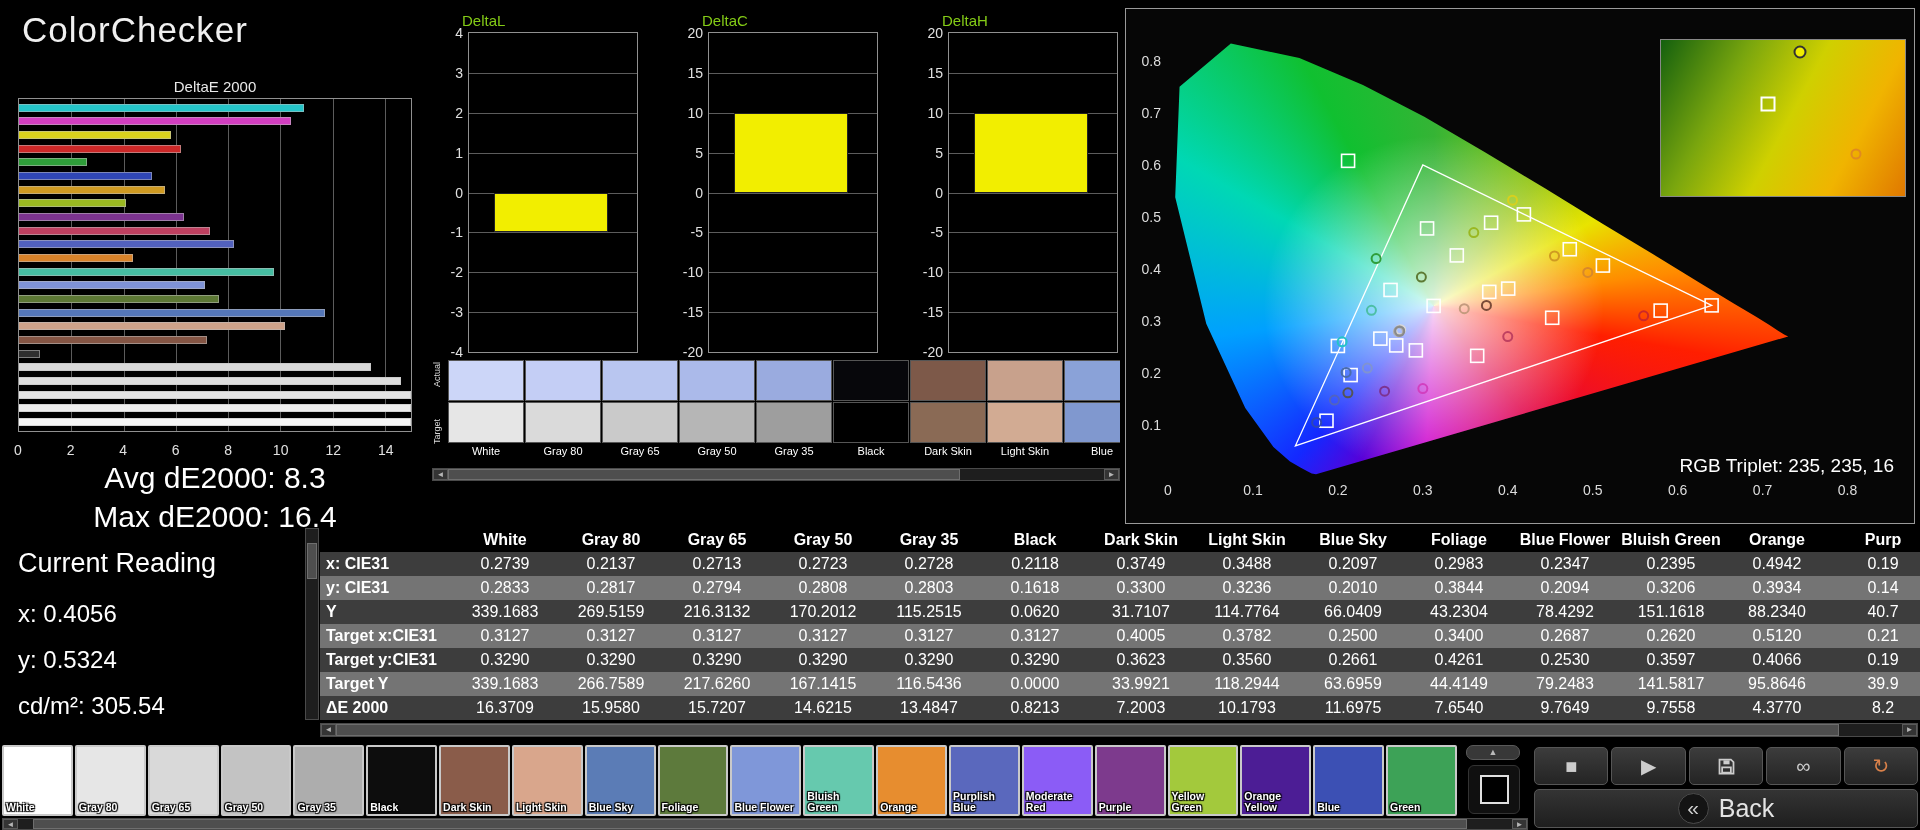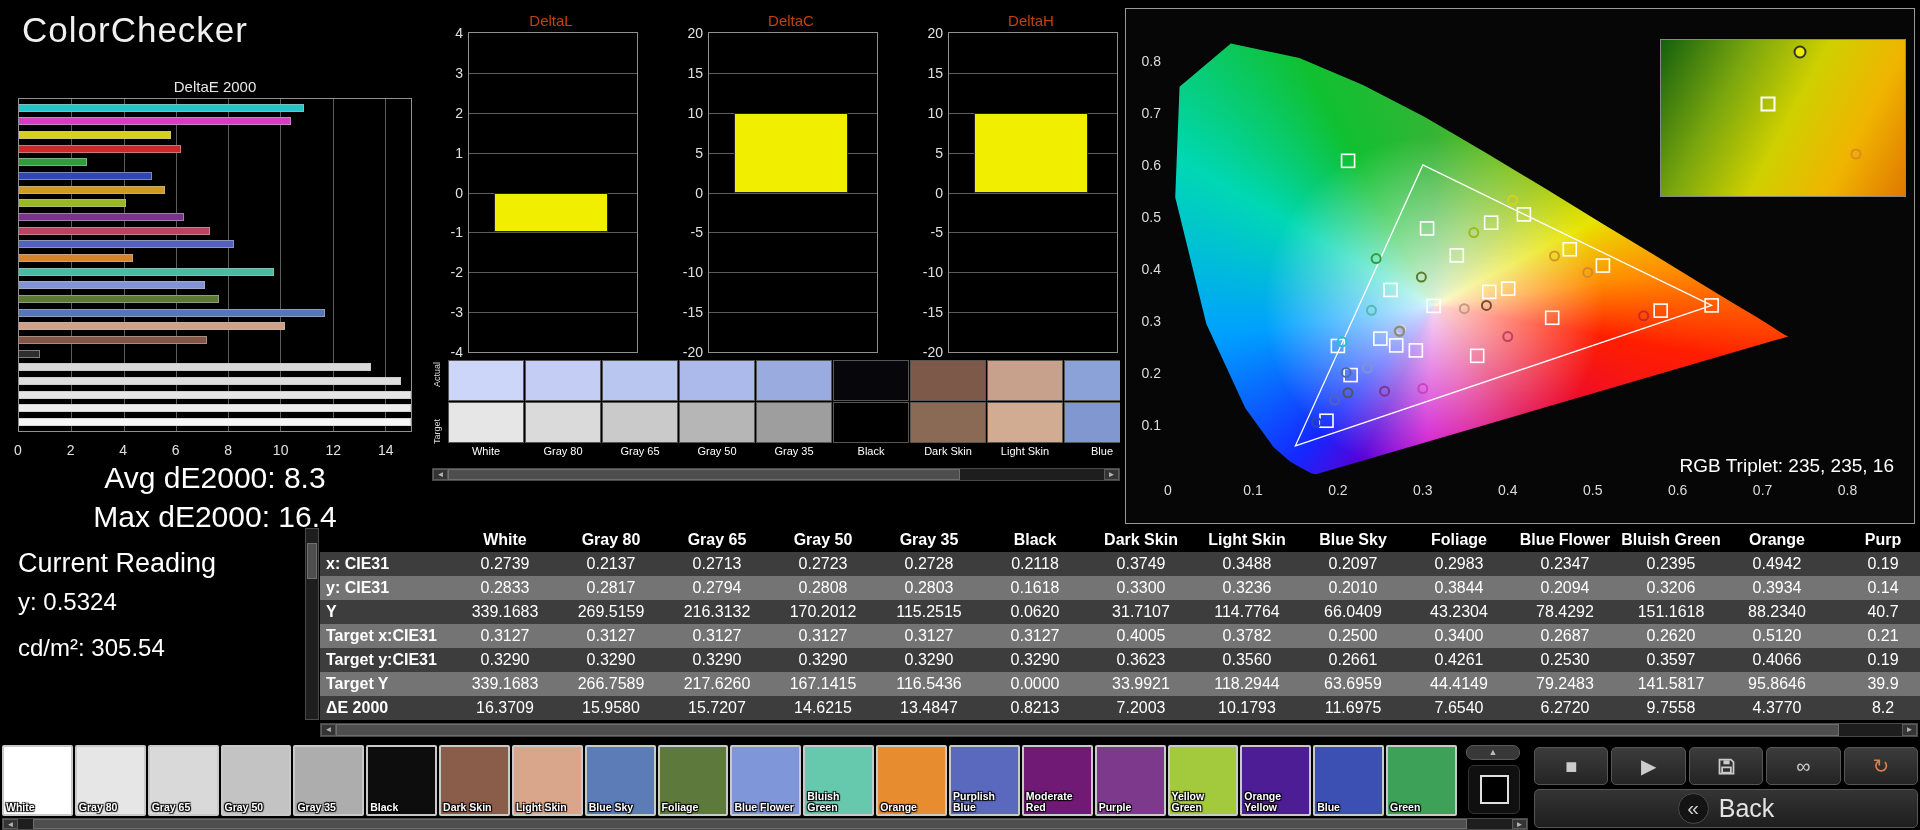--- a/index.html
+++ b/index.html
@@ -13,27 +13,27 @@
   .de-chart{position:absolute;left:14px;top:78px;width:402px;height:380px;}
   .de-title{text-align:center;font-size:15px;color:#e8e8e8;height:18px;}
   .de-plot{position:absolute;left:4px;top:20px;right:4px;bottom:26px;border:1px solid #909090;background:#000;}
   .de-grid{position:absolute;top:0;bottom:0;width:1px;background:#5c5c5c;}
   .de-bars{position:absolute;left:0;right:0;top:2px;bottom:2px;display:flex;flex-direction:column;justify-content:space-around;}
   .de-bar{height:8px;border:1px solid rgba(190,190,190,.55);border-left:none;box-sizing:border-box;}
   .de-axis{position:absolute;left:4px;right:4px;bottom:0;height:22px;font-size:14px;color:#e0e0e0;}
   .de-axis span{position:absolute;bottom:0;transform:translateX(-50%);}
   .summary{position:absolute;left:0;top:458px;width:430px;text-align:center;font-size:30px;line-height:39px;color:#fff;}
   .current-reading{position:absolute;left:18px;top:548px;}
-  .cr-heading{font-size:27px;}
+  .cr-heading{font-size:27px;margin-bottom:12px;}
   .cr-line{font-size:24px;line-height:46px;}
 
   
   .delta-charts{position:absolute;left:432px;top:12px;width:688px;height:345px;display:flex;justify-content:space-between;}
   .dc-box{width:208px;position:relative;}
-  .dc-title{text-align:center;font-size:15px;color:#c2410c;height:16px;padding-left:30px;}
+  .dc-title{text-align:left;font-size:15px;color:#84cc16;height:16px;padding-left:30px;}
   .dc-plot{position:absolute;left:36px;right:2px;top:20px;bottom:4px;border:1px solid #909090;background:#000;}
   .dc-line{position:absolute;left:0;right:0;height:1px;background:#5c5c5c;}
   .dc-label{position:absolute;right:calc(100% + 6px);transform:translateY(-50%);font-size:14px;color:#e0e0e0;}
   .dc-bar{position:absolute;left:15%;width:68%;border:1px solid #222;box-sizing:border-box;}
 
   
   .patch-strip{position:absolute;left:432px;top:360px;width:688px;height:104px;overflow:hidden;}
   .strip-side{position:absolute;left:0;top:0;bottom:18px;width:14px;}
   .strip-side span{position:absolute;left:0;writing-mode:vertical-rl;transform:rotate(180deg);font-size:9px;color:#ddd;}
   .strip-side .s-actual{top:2px;}
@@ -166,20 +166,21 @@
 </div>
 
 <div class="summary">
   <div>Avg dE2000: 8.3</div>
   <div>Max dE2000: 16.4</div>
 </div>
 
 <div class="current-reading">
   <div class="cr-heading">Current Reading</div>
   <div id="cr-lines">
+      <div class="cr-line">x: 0.4056</div>
       <div class="cr-line">y: 0.5324</div>
       <div class="cr-line">cd/m²: 305.54</div>
     </div>
 </div>
 
 <div class="delta-charts" id="delta-charts">
     <div class="dc-box">
       <div class="dc-title">DeltaL</div>
       <div class="dc-plot">
         <span class="dc-label" style="top: 0%;">4</span>
@@ -519,21 +520,21 @@
         <div class="tbl-cell">16.3709</div>
         <div class="tbl-cell">15.9580</div>
         <div class="tbl-cell">15.7207</div>
         <div class="tbl-cell">14.6215</div>
         <div class="tbl-cell">13.4847</div>
         <div class="tbl-cell">0.8213</div>
         <div class="tbl-cell">7.2003</div>
         <div class="tbl-cell">10.1793</div>
         <div class="tbl-cell">11.6975</div>
         <div class="tbl-cell">7.6540</div>
-        <div class="tbl-cell">6.2720</div>
+        <div class="tbl-cell">9.7649</div>
         <div class="tbl-cell">9.7558</div>
         <div class="tbl-cell">4.3770</div>
         <div class="tbl-cell">8.2</div>
       </div>
     </div>
   <div class="hscroll tbl-hscroll">
     <div class="hs-btn">◄</div>
     <div class="hs-track">
       <div class="hs-thumb" style="left:0;width:96%;"></div>
     </div>
@@ -577,21 +578,21 @@
     </div>
     <div class="swatch" style="background: rgb(102, 201, 174);">
       <span class="swatch-label">Bluish Green</span>
     </div>
     <div class="swatch" style="background: rgb(231, 141, 47);">
       <span class="swatch-label">Orange</span>
     </div>
     <div class="swatch" style="background: rgb(90, 104, 189);">
       <span class="swatch-label">Purplish Blue</span>
     </div>
-    <div class="swatch" style="background: #701a75;">
+    <div class="swatch" style="background: #8b5cf6;">
       <span class="swatch-label">Moderate Red</span>
     </div>
     <div class="swatch" style="background: rgb(125, 58, 141);">
       <span class="swatch-label">Purple</span>
     </div>
     <div class="swatch" style="background: rgb(163, 201, 60);">
       <span class="swatch-label">Yellow Green</span>
     </div>
     <div class="swatch" style="background: #4c1d95;">
       <span class="swatch-label">Orange Yellow</span>

